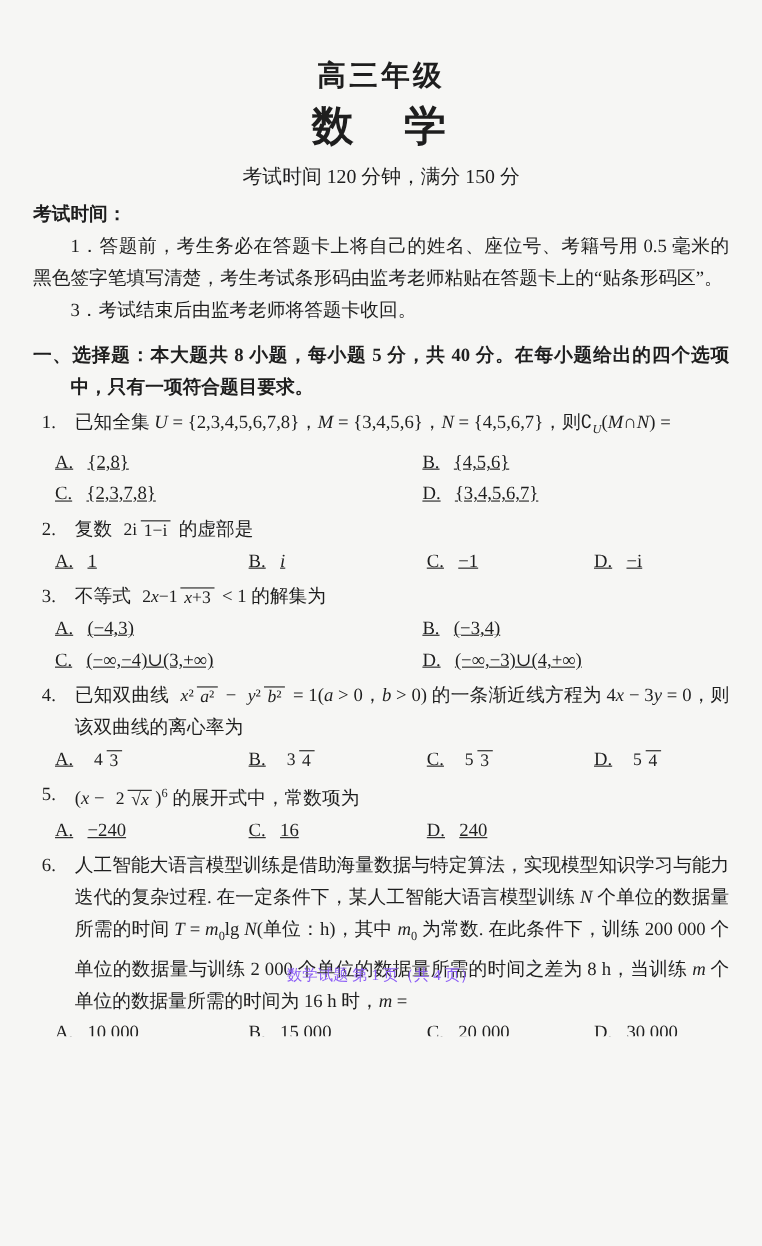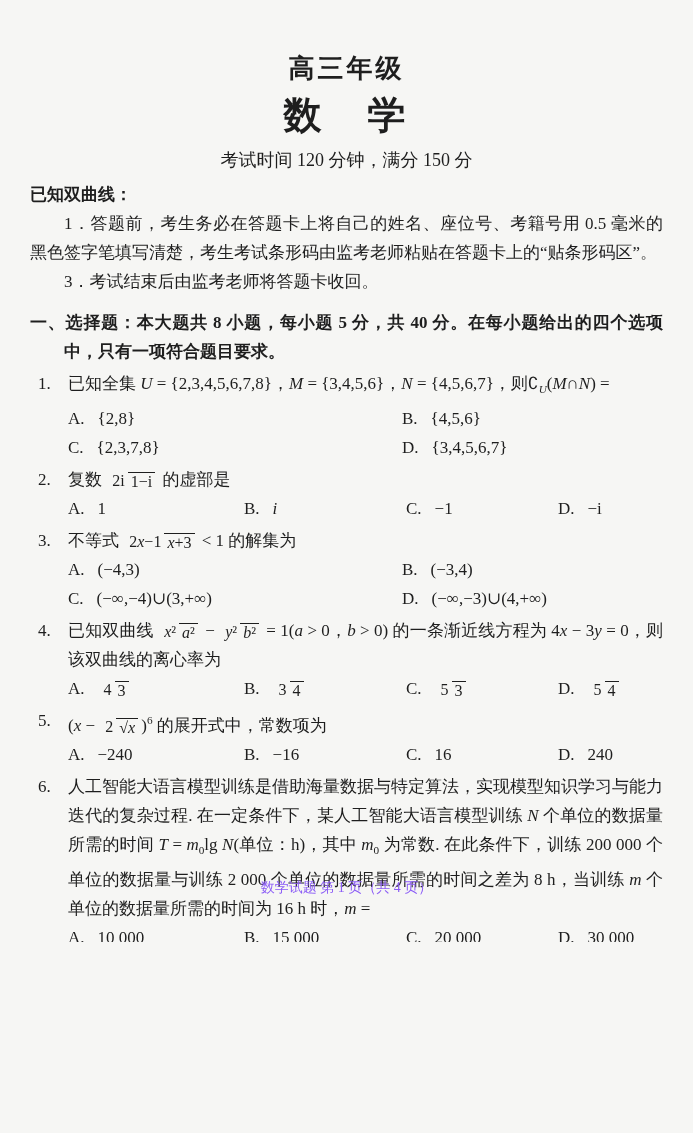--- a/index.html
+++ b/index.html
@@ -20,21 +20,21 @@
   
   .notice{margin-top:8px;text-align:justify;}
   .notice-title{font-weight:700;}
   .notice-item{margin:0;text-indent:2em;}
   
   .part-title{margin-top:12px;font-weight:700;padding-left:2em;text-indent:-2em;text-align:justify;}
   
   .question{margin-top:3px;}
   .q-stem{position:relative;padding-left:38px;text-align:justify;}
   .q-no{position:absolute;left:8px;top:0;}
-  .options{margin-left:38px;}
+  .options{margin-left:20px;text-decoration:underline;}
   .grid2{display:grid;grid-template-columns:334px 1fr;}
   .row4{display:flex;align-items:center;}
   .row4 .opt:nth-child(1){width:176px;}
   .row4 .opt:nth-child(2){width:162px;}
   .row4 .opt:nth-child(3){width:152px;}
   .opt{white-space:nowrap;}
   .opt-label{margin-right:13px;}
   
   .var{font-style:italic;font-family:"Liberation Serif","DejaVu Serif",serif;}
   sub,sup{font-size:66%;}
@@ -54,21 +54,21 @@
 
 <div class="page">
 
   <header>
     <div class="grade">高三年级</div>
     <div class="subject">数　学</div>
     <div class="exam-info">考试时间 120 分钟，满分 150 分</div>
   </header>
 
   <section class="notice">
-    <div class="notice-title">已知双曲线：</div>
+    <div class="notice-title">考试时间：</div>
     <p class="notice-item">1．答题前，考生务必在答题卡上将自己的姓名、座位号、考籍号用 0.5 毫米的黑色签字笔填写清楚，考生考试条形码由监考老师粘贴在答题卡上的“贴条形码区”。</p>
     <p class="notice-item">3．考试结束后由监考老师将答题卡收回。</p>
   </section>
 
   <div class="part-title">一、选择题：本大题共 8 小题，每小题 5 分，共 40 分。在每小题给出的四个选项中，只有一项符合题目要求。</div>
 
   <div class="question">
     <div class="q-stem">
       <span class="q-no">1.</span>
       <span class="q-text"><span>已知全集 </span><span class="var">U</span><span> = {2,3,4,5,6,7,8}，</span><span class="var">M</span><span> = {3,4,5,6}，</span><span class="var">N</span><span> = {4,5,6,7}，则∁</span><sub class="var">U</sub><span>(</span><span class="var">M</span><span>∩</span><span class="var">N</span><span>) =</span></span>
@@ -147,21 +147,20 @@
   <div class="question">
     <div class="q-stem">
       <span class="q-no">5.</span>
       <span class="q-text"><span><span>(</span><span class="var">x</span><span> − </span></span><span class="frac">
             <span class="num"><span>2</span></span>
             <span class="den"><span>√</span><span class="var">x</span></span>
           </span><span><span>)</span><sup>6</sup><span> 的展开式中，常数项为</span></span></span>
     </div>
     <div class="options row4">
       <div class="opt"><span class="opt-label">A.</span><span class="opt-text">−240</span></div>
-      <div class="opt"><span class="opt-label">B.</span><span class="opt-text">−16</span></div>
       <div class="opt"><span class="opt-label">C.</span><span class="opt-text">16</span></div>
       <div class="opt"><span class="opt-label">D.</span><span class="opt-text">240</span></div>
     </div>
   </div>
 
   <div class="question">
     <div class="q-stem">
       <span class="q-no">6.</span>
       <span class="q-text"><span>人工智能大语言模型训练是借助海量数据与特定算法，实现模型知识学习与能力迭代的复杂过程. 在一定条件下，某人工智能大语言模型训练 </span><span class="var">N</span><span> 个单位的数据量所需的时间 </span><span class="var">T</span><span> = </span><span class="var">m</span><sub>0</sub><span>lg </span><span class="var">N</span><span>(单位：h)，其中 </span><span class="var">m</span><sub>0</sub><span> 为常数. 在此条件下，训练 200 000 个单位的数据量与训练 2 000 个单位的数据量所需的时间之差为 8 h，当训练 </span><span class="var">m</span><span> 个单位的数据量所需的时间为 16 h 时，</span><span class="var">m</span><span> =</span></span>
     </div>

